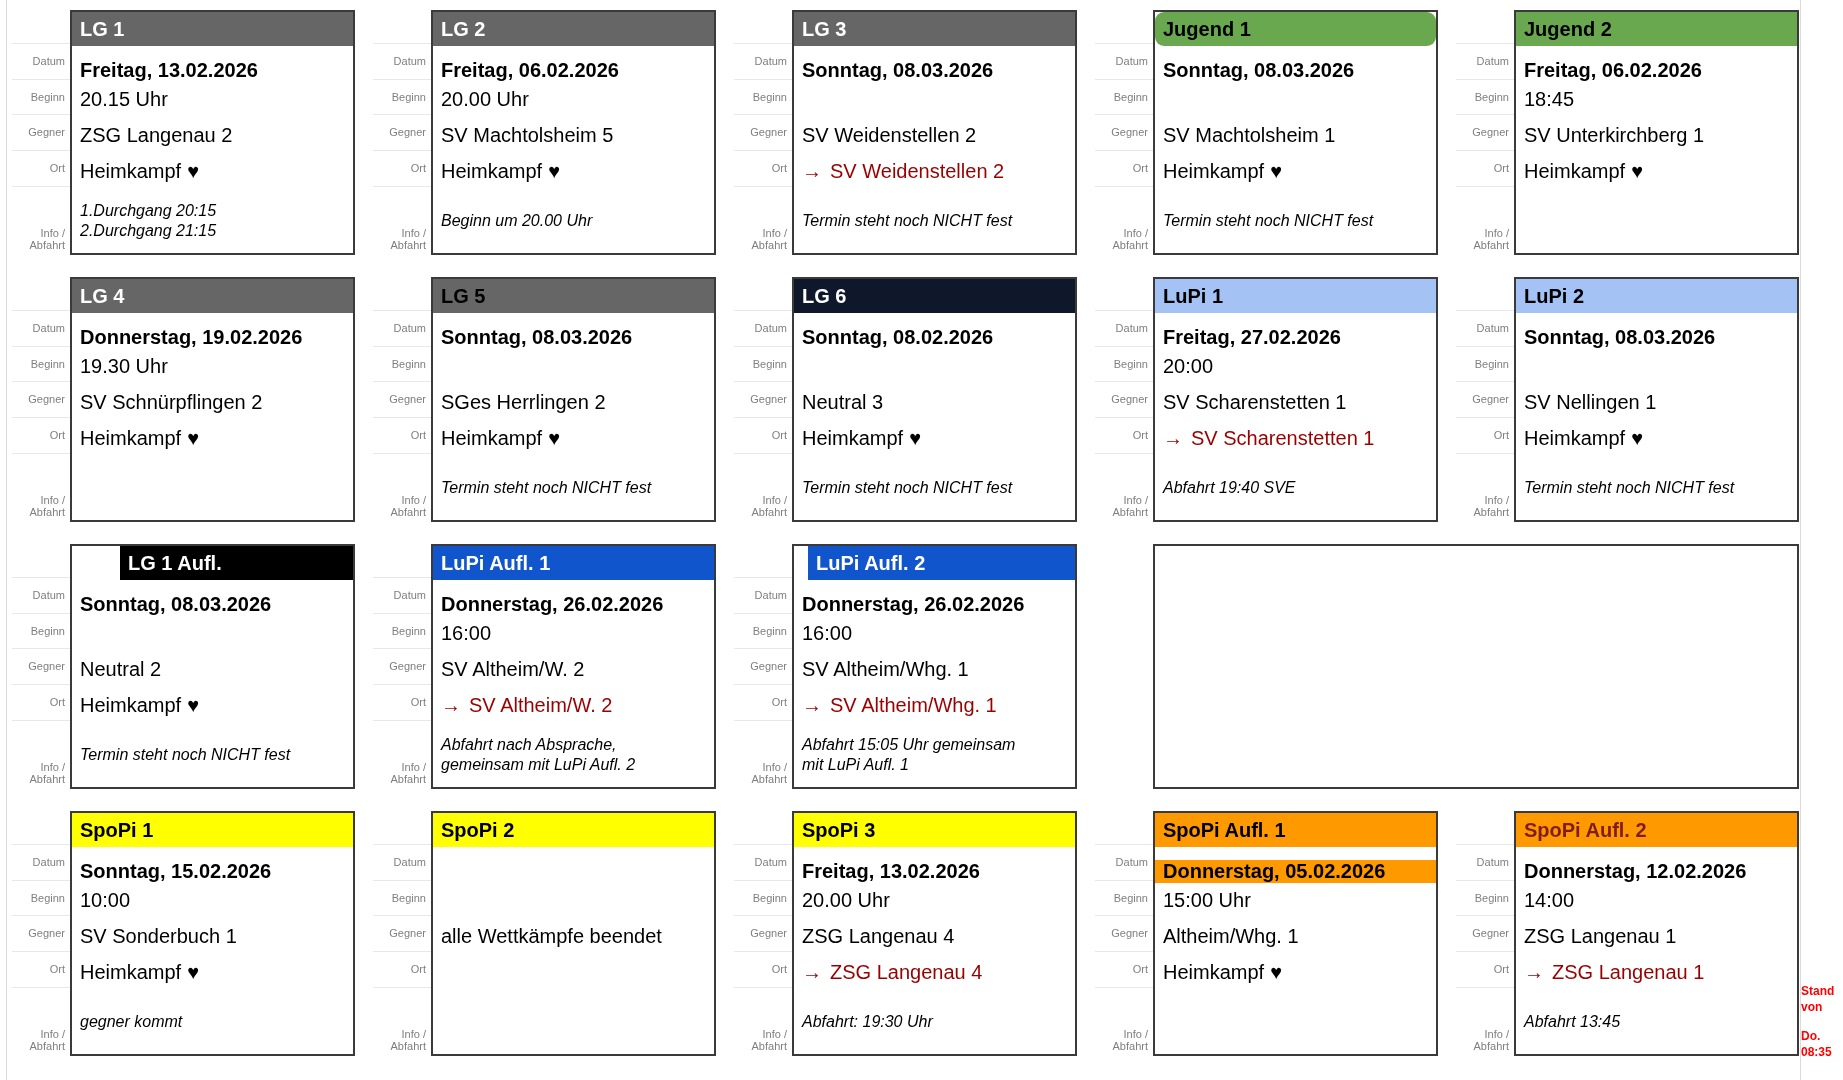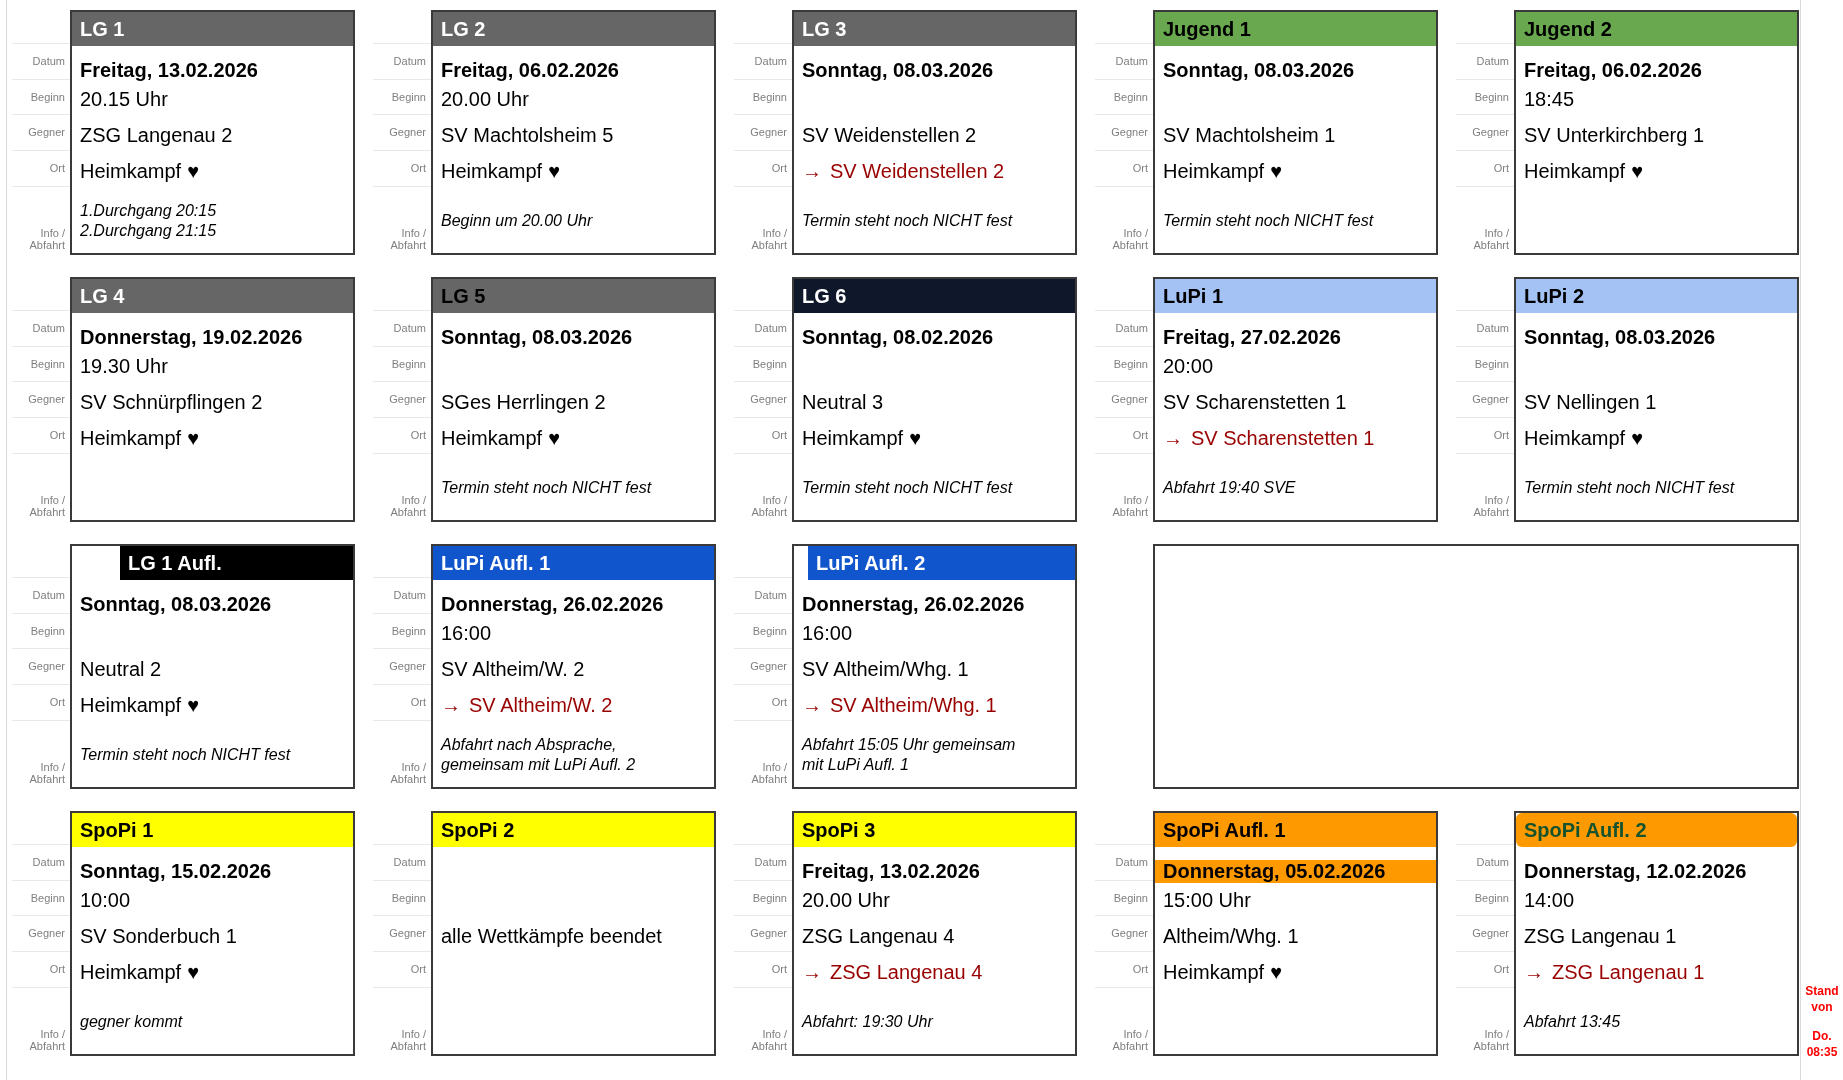--- a/index.html
+++ b/index.html
@@ -61,21 +61,21 @@
   .card .val.ort.red{color:#990000;}
   .arrow{margin-right:8px;}
   .heart{margin-left:6px;}
   .empty-cell{grid-column:span 2;}
   .empty-box{
     margin-left:58px;width:646px;height:245px;
     border:2px solid #3a3a3a;background:#ffffff;
   }
   #stand-note{
     position:absolute;left:1801px;top:984px;width:42px;
-    text-align:center;font-size:12px;line-height:1.3;
+    text-align:left;font-size:12px;line-height:1.3;
     font-weight:bold;
   }
   #stand-note .sline{margin-bottom:14px;}
 </style>
 </head>
 <body>
 
 <div class="vline" style="left:6px;"></div>
 <div class="vline" style="left:1800px;"></div>
 
@@ -151,21 +151,21 @@
       <div class="glabel hdr-gap"></div>
       <div class="glabel">Datum</div>
       <div class="glabel">Beginn</div>
       <div class="glabel">Gegner</div>
       <div class="glabel">Ort</div>
       <div class="glabel info">
         <span>Info /</span>
         <span>Abfahrt</span>
       </div>
       <div class="card">
-        <div class="hdr" style="background: rgb(106, 168, 79); color: rgb(0, 0, 0);">Jugend 1</div>
+        <div class="hdr" style="background: rgb(106, 168, 79); color: rgb(0, 0, 0); border-radius: 9px;">Jugend 1</div>
         <div class="val datum">Sonntag, 08.03.2026</div>
         <div class="val"></div>
         <div class="val">SV Machtolsheim 1</div>
         <div class="val ort">
           <span>Heimkampf</span>
           <span class="heart">♥</span>
         </div>
         <div class="val info">Termin steht noch NICHT fest</div>
       </div>
     </div>
@@ -463,21 +463,21 @@
       <div class="glabel hdr-gap"></div>
       <div class="glabel">Datum</div>
       <div class="glabel">Beginn</div>
       <div class="glabel">Gegner</div>
       <div class="glabel">Ort</div>
       <div class="glabel info">
         <span>Info /</span>
         <span>Abfahrt</span>
       </div>
       <div class="card">
-        <div class="hdr" style="background: rgb(255, 153, 0); color: #14532d; border-radius: 6px;">SpoPi Aufl. 2</div>
+        <div class="hdr" style="background: rgb(255, 153, 0); color: #7f1d1d;">SpoPi Aufl. 2</div>
         <div class="val datum">Donnerstag, 12.02.2026</div>
         <div class="val">14:00</div>
         <div class="val">ZSG Langenau 1</div>
         <div class="val ort red">
           <span class="arrow">→</span>
           <span>ZSG Langenau 1</span>
         </div>
         <div class="val info">Abfahrt 13:45</div>
       </div>
     </div>

